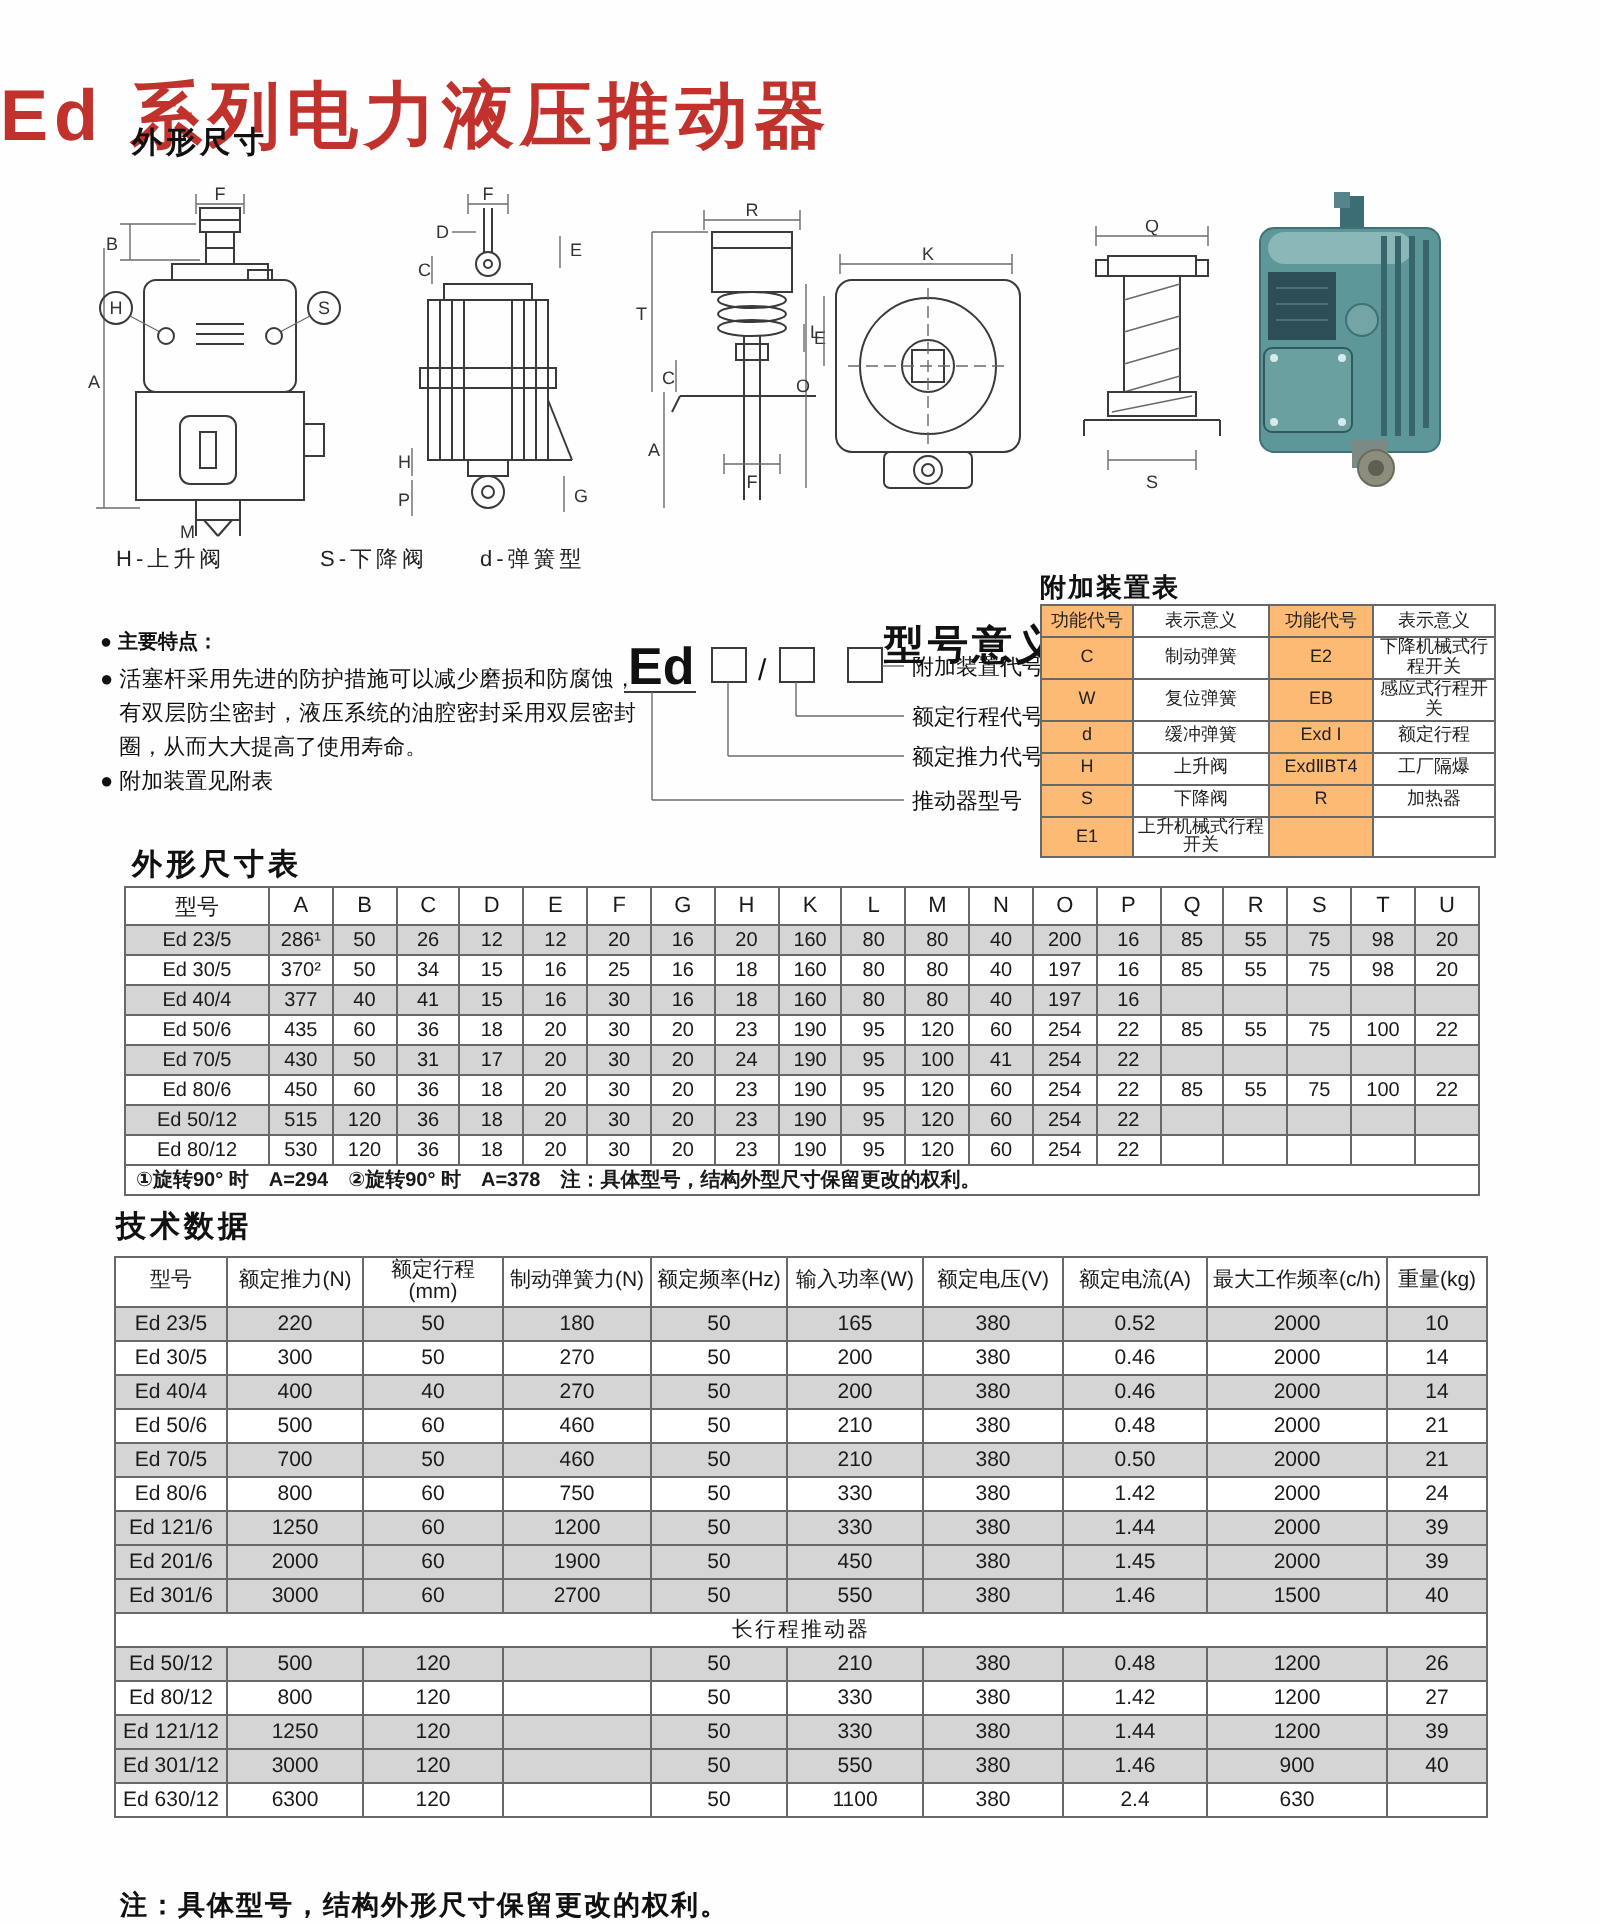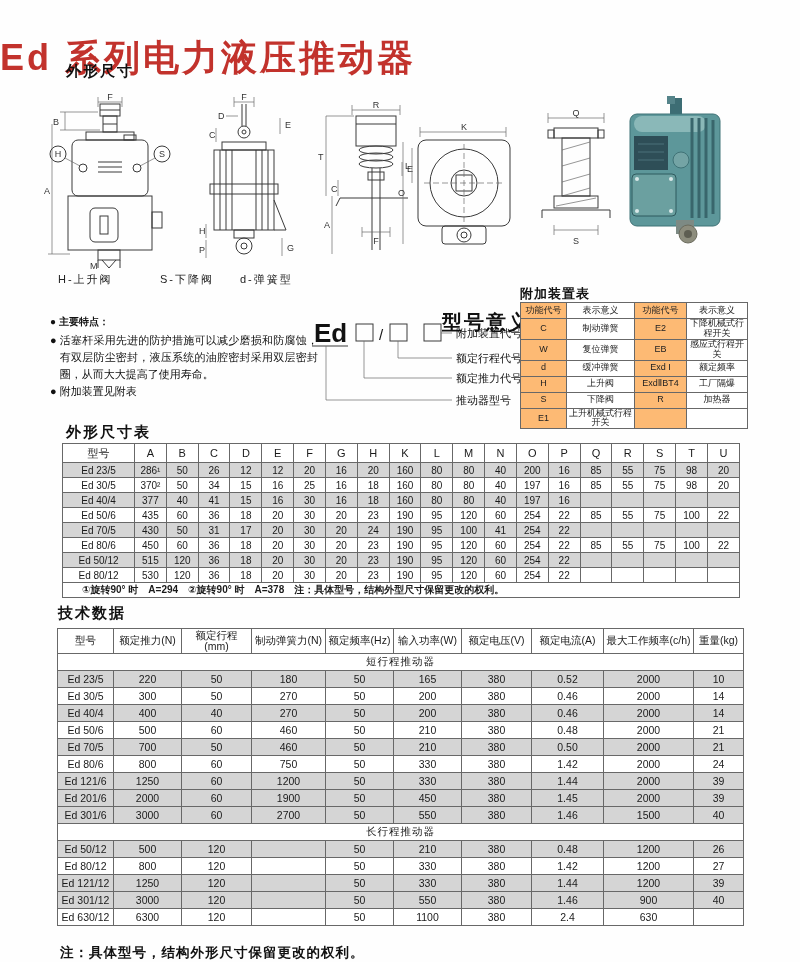--- a/index.html
+++ b/index.html
@@ -33,21 +33,21 @@
   .shaded{background:#d5d5d5}
   .code{background:#fdba74}
 
   #attach-table{left:520px;top:302px;width:227px;font-size:9px;color:#222}
   #attach-table th{font-weight:normal;height:15px;white-space:nowrap}
   #attach-table td{height:15px;white-space:normal;line-height:1.1}
 
   #dim-table{left:62px;top:443px;width:678px;font-size:10px}
   #dim-table th{font-weight:normal;font-size:11px;height:18px;white-space:nowrap}
   #dim-table td{height:14px;white-space:nowrap}
-  #dim-table td.fn{text-align:left;font-weight:bold;font-size:10px;height:13px;padding-left:19px}
+  #dim-table td.fn{text-align:left;font-weight:bold;font-size:10px;height:13px;padding-left:5px}
 
   #tech-table{left:57px;top:628px;width:686px;font-size:10.5px}
   #tech-table th{font-weight:normal;height:24px;white-space:normal;line-height:1.05;padding:0 2px}
   #tech-table td{height:16px;white-space:nowrap}
   #tech-table td.grp{font-size:10.5px;letter-spacing:1px}
 
   .footer-note{position:absolute;left:60px;top:944px;font-size:13.5px;font-weight:bold;color:#111;letter-spacing:1px}
 </style>
 </head>
 <body>
@@ -310,21 +310,21 @@
       <tr>
         <td class="code">W</td>
         <td>复位弹簧</td>
         <td class="code">EB</td>
         <td>感应式行程开关</td>
       </tr>
       <tr>
         <td class="code">d</td>
         <td>缓冲弹簧</td>
         <td class="code">Exd I</td>
-        <td>额定频率</td>
+        <td>额定行程</td>
       </tr>
       <tr>
         <td class="code">H</td>
         <td>上升阀</td>
         <td class="code">ExdⅡBT4</td>
         <td>工厂隔爆</td>
       </tr>
       <tr>
         <td class="code">S</td>
         <td>下降阀</td>
@@ -590,23 +590,20 @@
         <th>额定行程(mm)</th>
         <th>制动弹簧力(N)</th>
         <th>额定频率(Hz)</th>
         <th>输入功率(W)</th>
         <th>额定电压(V)</th>
         <th>额定电流(A)</th>
         <th>最大工作频率(c/h)</th>
         <th>重量(kg)</th>
       </tr>
       <tr>
-        <td class="grp" colspan="10">短行程推动器</td>
-      </tr>
-      <tr>
         <td class="shaded">Ed 23/5</td>
         <td class="shaded">220</td>
         <td class="shaded">50</td>
         <td class="shaded">180</td>
         <td class="shaded">50</td>
         <td class="shaded">165</td>
         <td class="shaded">380</td>
         <td class="shaded">0.52</td>
         <td class="shaded">2000</td>
         <td class="shaded">10</td>

